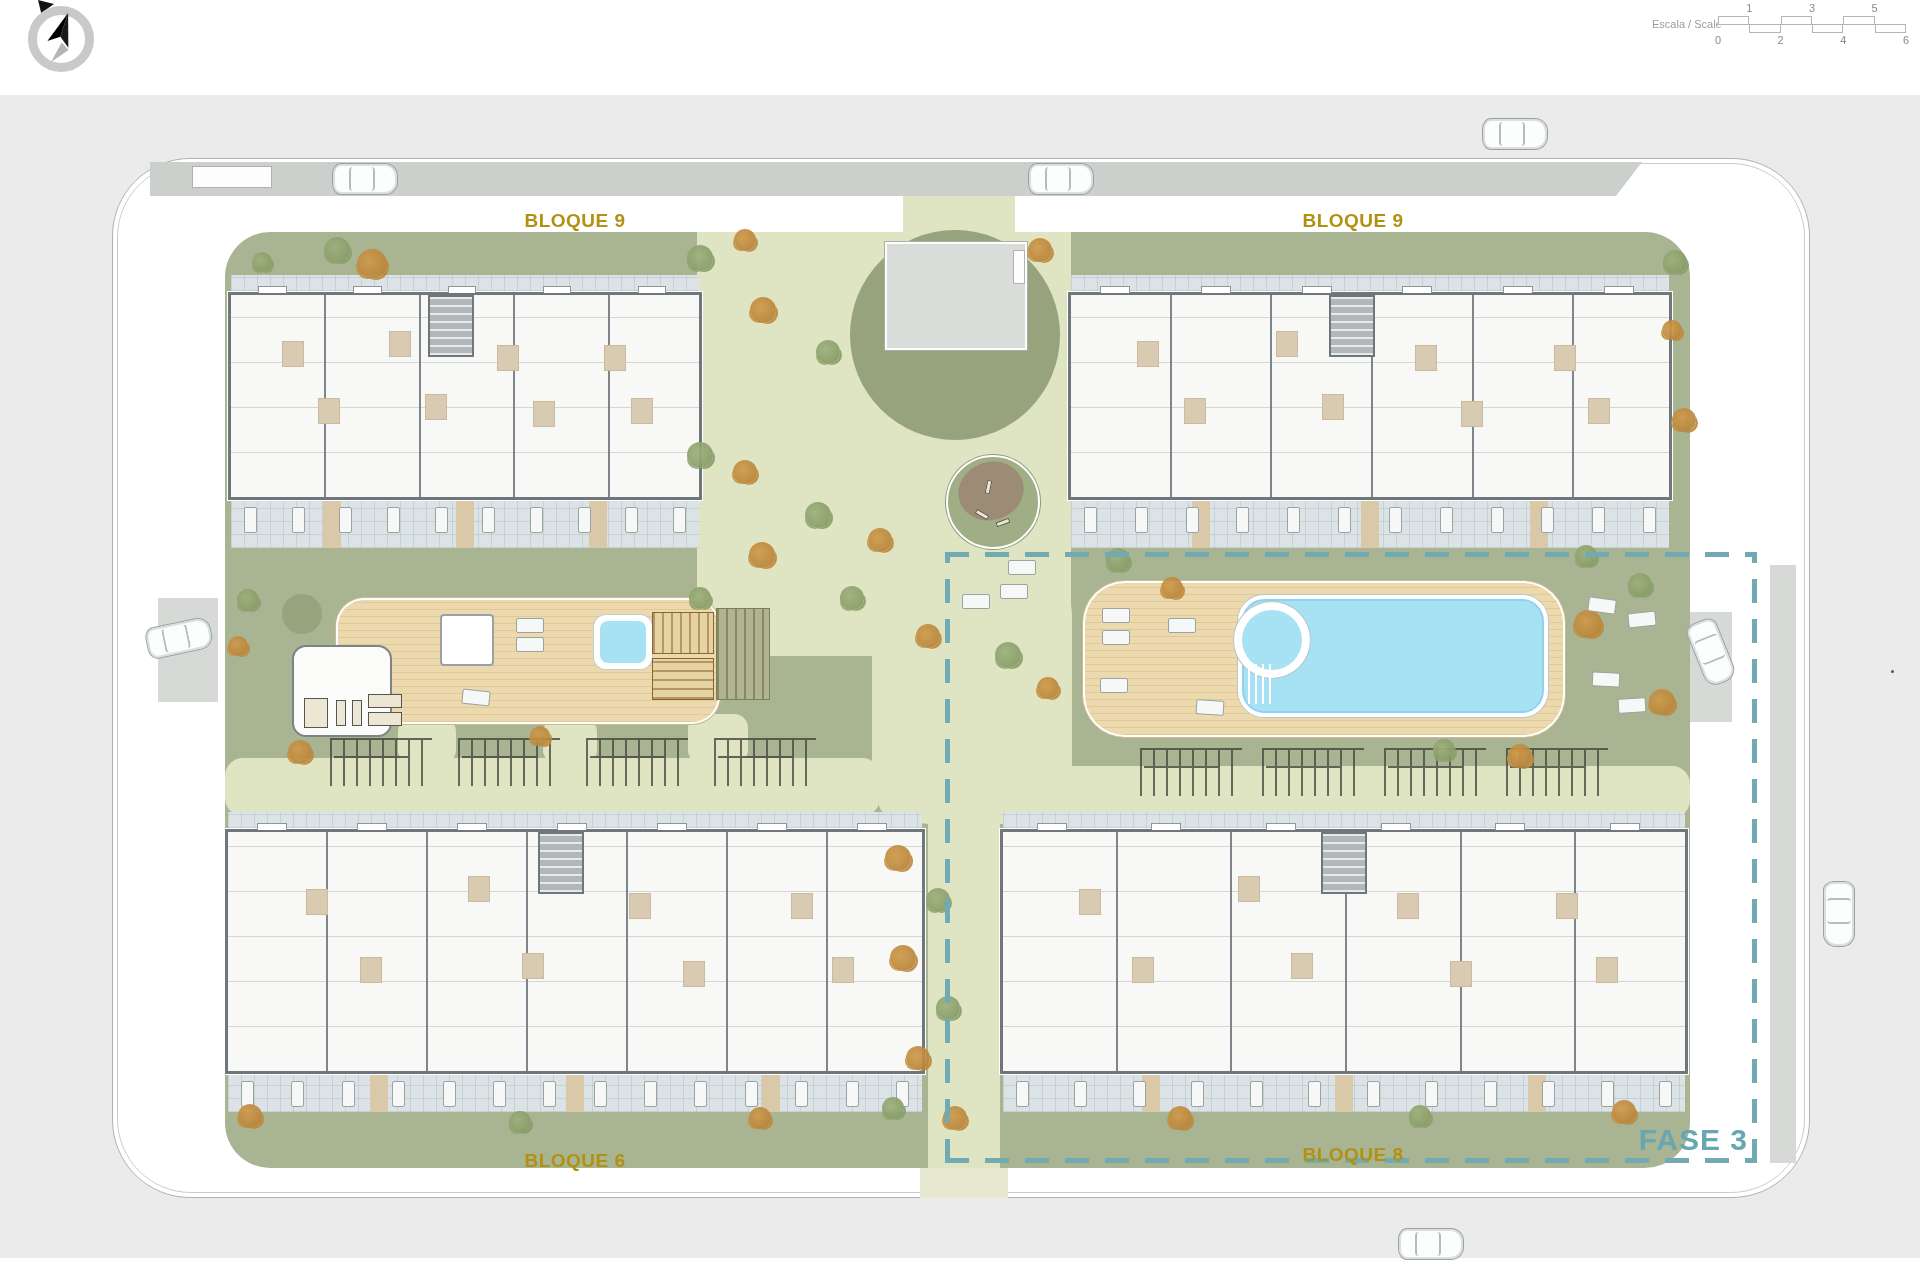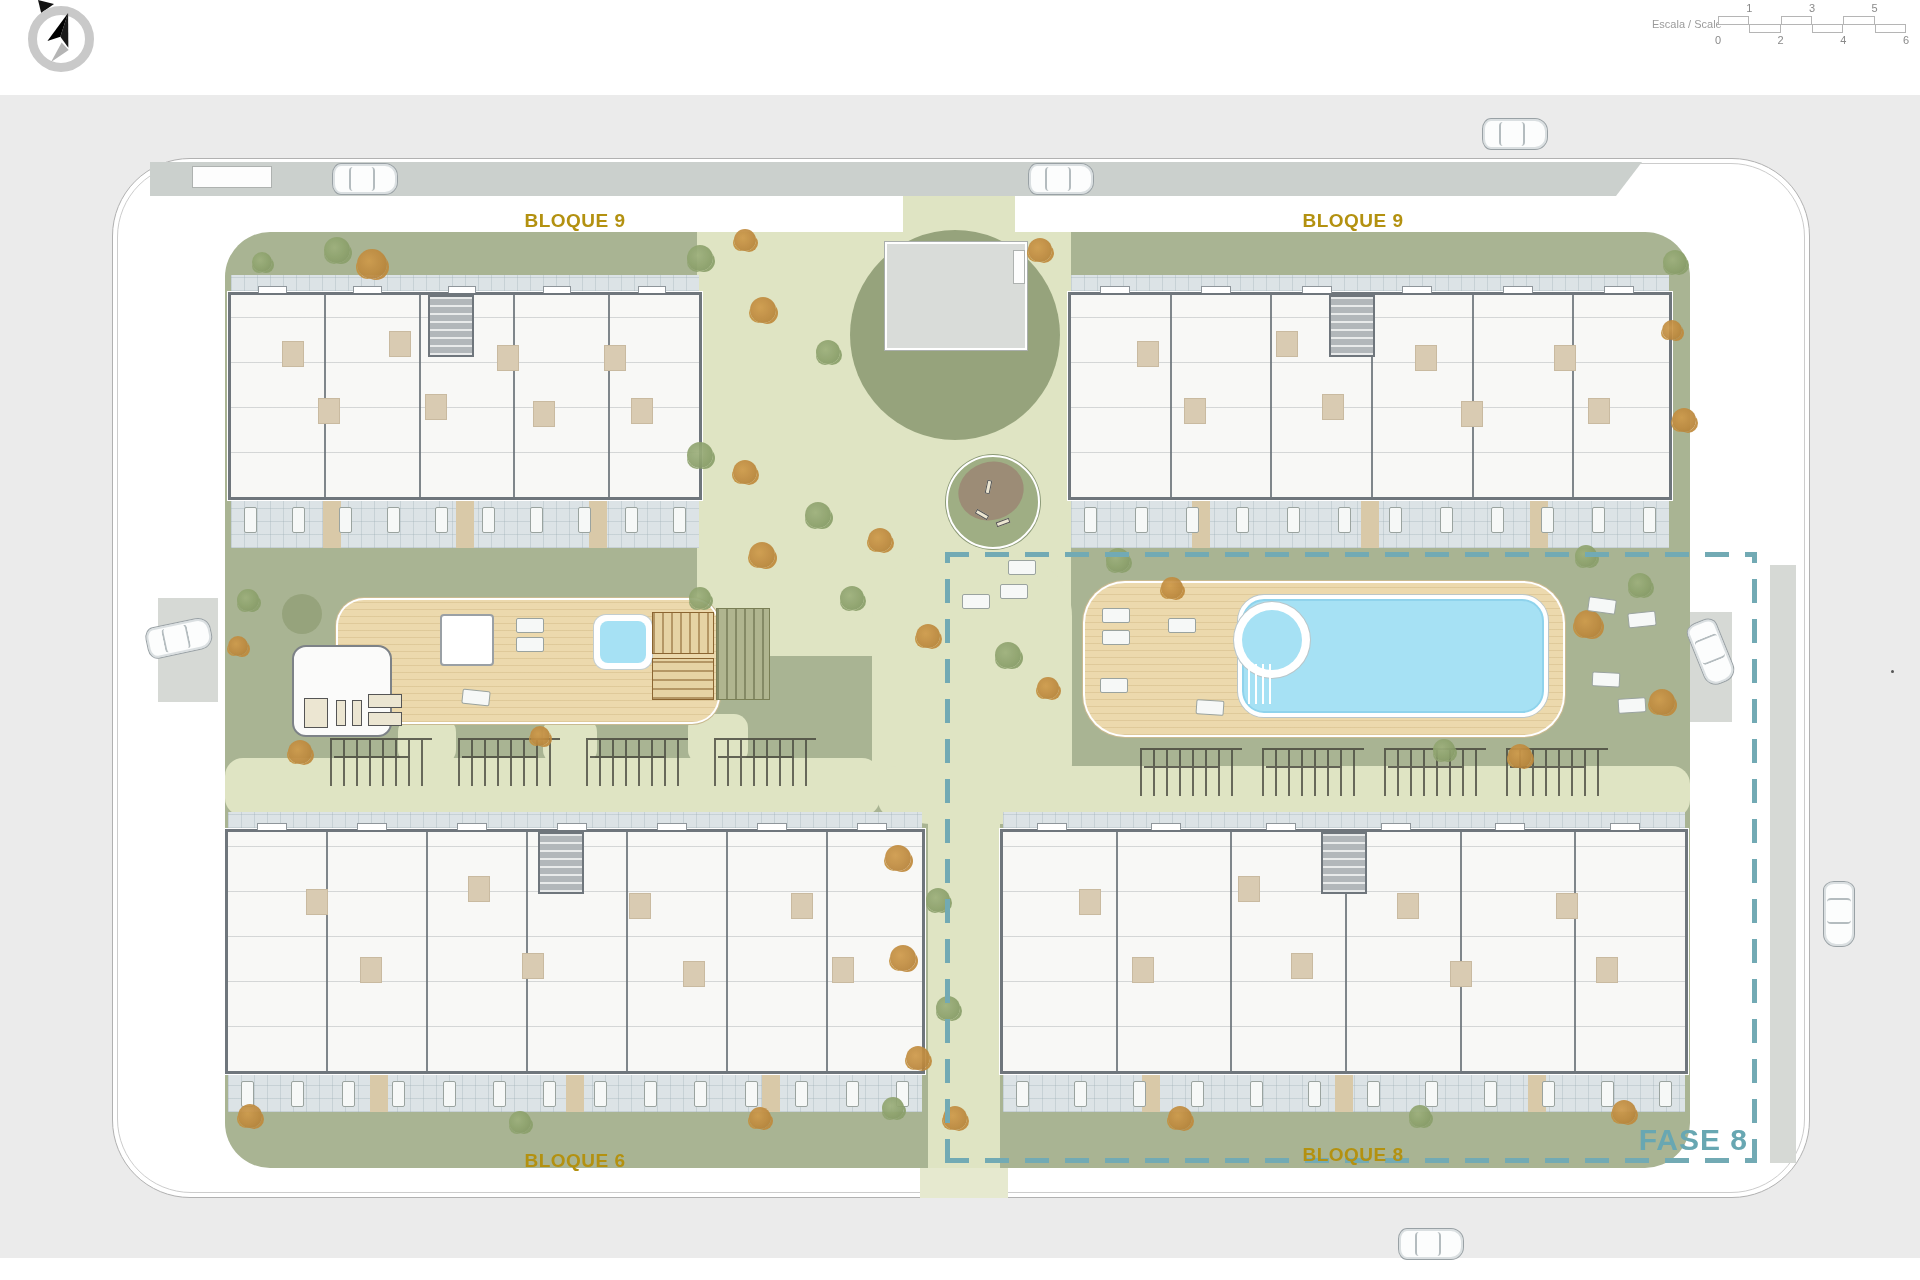--- a/index.html
+++ b/index.html
@@ -372,21 +372,21 @@
       <div class="dashH" style="left: 945px; top: 552px; width: 812px; height: 5px;"></div>
       <div class="dashH" style="left: 945px; top: 1158px; width: 812px; height: 5px;"></div>
       <div class="dashV" style="left: 945px; top: 552px; width: 5px; height: 611px;"></div>
       <div class="dashV" style="left: 1752px; top: 552px; width: 5px; height: 611px;"></div>
     </div>
 
   <div class="lbl" id="lb4" style="left: 575px; top: 221px;">BLOQUE 9</div>
   <div class="lbl" id="lb2" style="left: 1353px; top: 221px;">BLOQUE 9</div>
   <div class="lbl" id="lb3" style="left: 575px; top: 1161px;">BLOQUE 6</div>
   <div class="lbl" id="lb1" style="left: 1353px; top: 1155px;">BLOQUE 8</div>
-  <div class="lbl fase" id="lbf" style="left: 1748px; top: 1140px;">FASE 8</div>
+  <div class="lbl fase" id="lbf" style="left: 1748px; top: 1140px;">FASE 3</div>
 
   <div class="header">
     <div class="nub"></div>
     <div class="compass">
       <svg width="34" height="52" viewBox="0 0 34 52">
         <polygon points="16,0 27,33 16,25" fill="#1a1a1a"></polygon>
         <polygon points="16,0 5,33 16,25" fill="#000"></polygon>
         <polygon points="19,30 28,35 15,52" fill="#b5b5b5"></polygon>
       </svg>
     </div>

